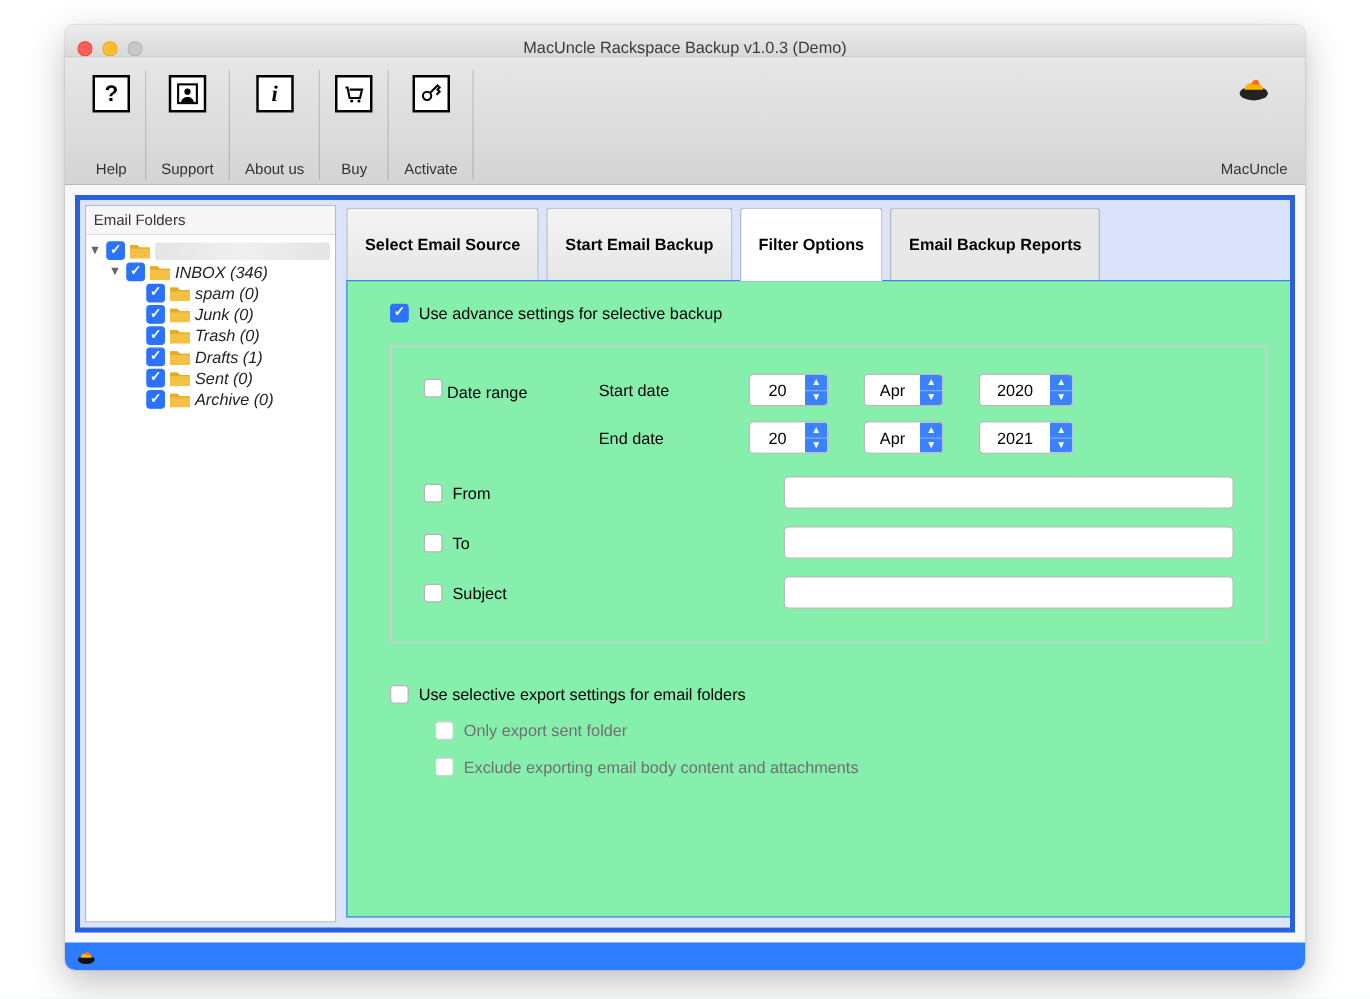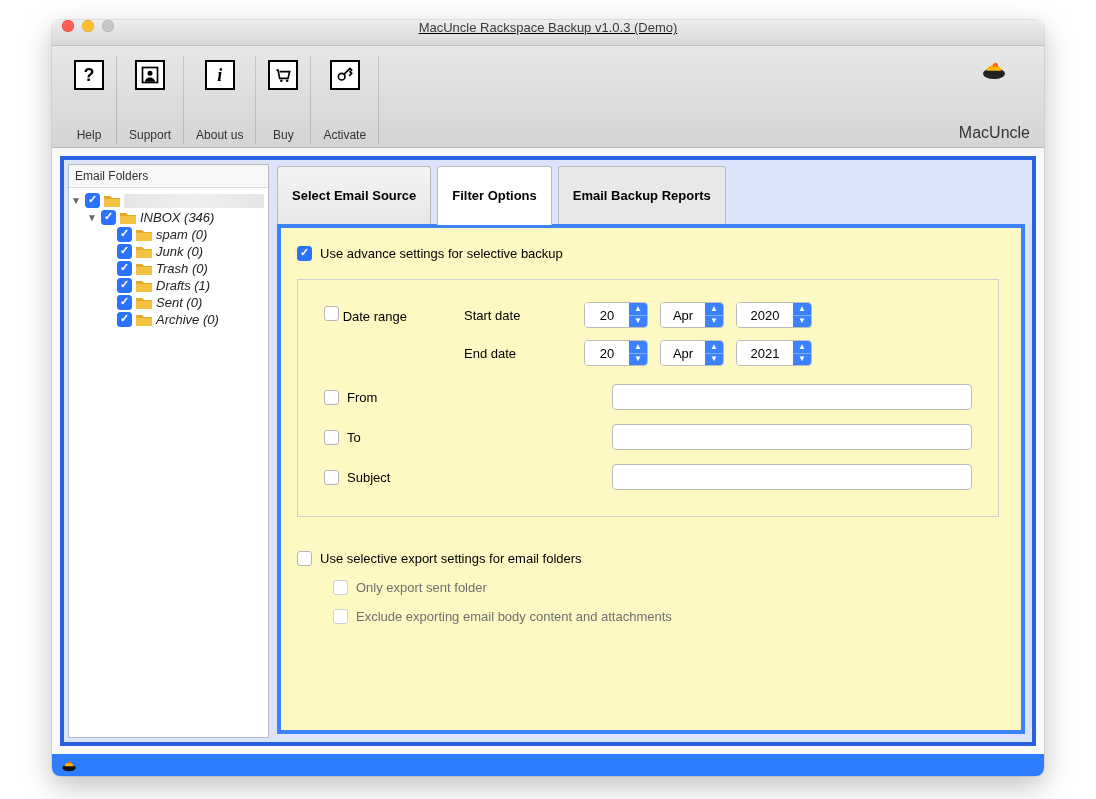--- a/index.html
+++ b/index.html
@@ -23,25 +23,24 @@
     background: #fff;
     box-shadow: 0 10px 30px rgba(0,0,0,0.25), 0 0 0 1px rgba(0,0,0,0.08);
     display: flex;
     flex-direction: column;
   }
   
   .titlebar {
     height: 26px;
     background: linear-gradient(#ededed,#d8d8d8);
     display: flex;
-    align-items: flex-start;
+    align-items: flex-end;
     padding: 0 10px;
     position: relative;
     border-bottom: 1px solid #bfbfbf;
-    text-decoration: underline;
   }
   .traffic-lights { display: flex; gap: 8px; position: absolute; left: 10px; }
   .tl { width: 12px; height: 12px; border-radius: 50%; }
   .tl.close { background: #ff5f57; box-shadow: inset 0 0 0 0.5px #e33e32; }
   .tl.min   { background: #febc2e; box-shadow: inset 0 0 0 0.5px #e0a022; }
   .tl.zoom  { background: #c7c7c7; box-shadow: inset 0 0 0 0.5px #aaa; }
   .title { margin: 0 auto; font-size: 13px; color: #3a3a3a; }
   
   .toolbar {
     background: linear-gradient(#e7e7e7,#d4d4d4);
@@ -70,21 +69,21 @@
     font-weight: bold; font-size: 18px;
     margin-top: 4px;
   }
   .tool-label { font-size: 12px; color: #333; margin-bottom: 2px; }
   .brand-right {
     position: absolute; right: 14px; top: 12px;
     display: flex; flex-direction: column; align-items: center; gap: 44px;
     height: 84px; justify-content: space-between;
   }
   .brand-icon { width: 30px; height: 24px; }
-  .brand-label { font-size: 16px; color: #333; }
+  .brand-label { font-size: 12px; color: #333; }
   
   .main {
     flex: 1;
     padding: 8px;
     display: flex;
     flex-direction: column;
     background: #f8f8f8;
   }
   .content-frame {
     flex: 1;
@@ -164,25 +163,25 @@
   .tab.inactive-flat {
     background: #e8e8e8;
   }
   .tab.active {
     background: #fff;
     border-bottom: 1px solid #fff;
     position: relative;
     z-index: 2;
   }
   .tab-body {
-    background: #fef9c3;
-    border: 4px solid #3b82f6;
+    background: #86efac;
+    border: 1px solid #3b82f6;
     flex: 1;
     margin-top: -1px;
-    padding: 18px 22px 20px 16px;
+    padding: 18px 22px 20px 34px;
     overflow: auto;
   }
   .row { display: flex; align-items: center; gap: 8px; }
   .maccheck {
     appearance: none;
     width: 15px; height: 15px;
     border-radius: 3px;
     border: 1px solid #b5b5b5;
     background: #fff;
     position: relative;
@@ -207,21 +206,21 @@
   }
   .form-row .left { display:flex; align-items:center; gap:8px; }
   .date-row {
     display: grid;
     grid-template-columns: 120px 100px auto;
     align-items: center;
     column-gap: 20px;
     row-gap: 12px;
     margin-bottom: 18px;
   }
-  .date-pickers { display:flex; gap:12px; }
+  .date-pickers { display:flex; gap:28px; }
   .stepper {
     display: inline-flex; align-items: stretch;
     border: 1px solid #bbb; border-radius: 4px;
     height: 26px; background:#fff;
     overflow: hidden;
   }
   .stepper input {
     border: none; outline: none; width: 44px; text-align: center;
     font-size: 13px; background:#fff;
   }
@@ -390,20 +389,21 @@
                 <path d="M0 2h6l2 2h8v1H0z" fill="#e2ab2a"></path>
               </svg>
             <span class="folder-label">Archive (0)</span>
           </div>
         </div>
       </div>
 
       <div class="panel">
         <div class="tabs">
           <div class="tab">Select Email Source</div>
+          <div class="tab">Start Email Backup</div>
           <div class="tab active">Filter Options</div>
           <div class="tab inactive-flat">Email Backup Reports</div>
         </div>
         <div class="tab-body">
           <div class="row">
             <input type="checkbox" class="maccheck checked" style="">
             <span>Use advance settings for selective backup</span>
           </div>
 
           <div class="fieldset">

